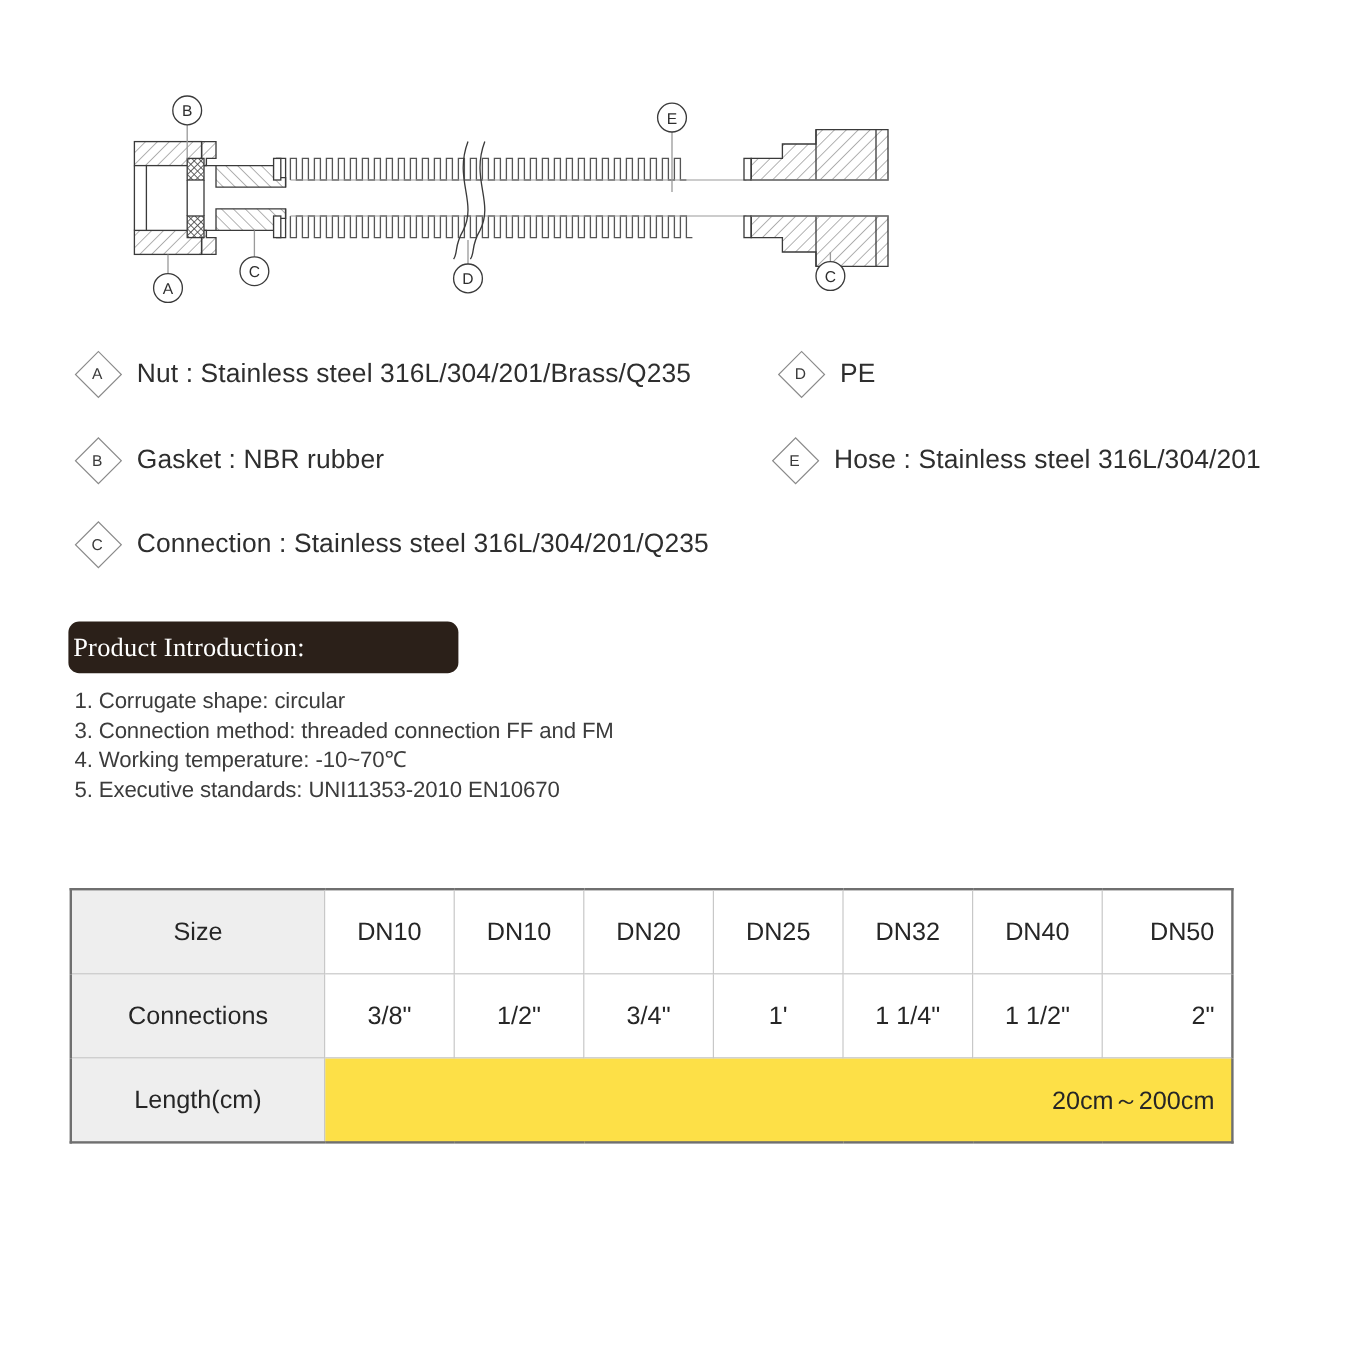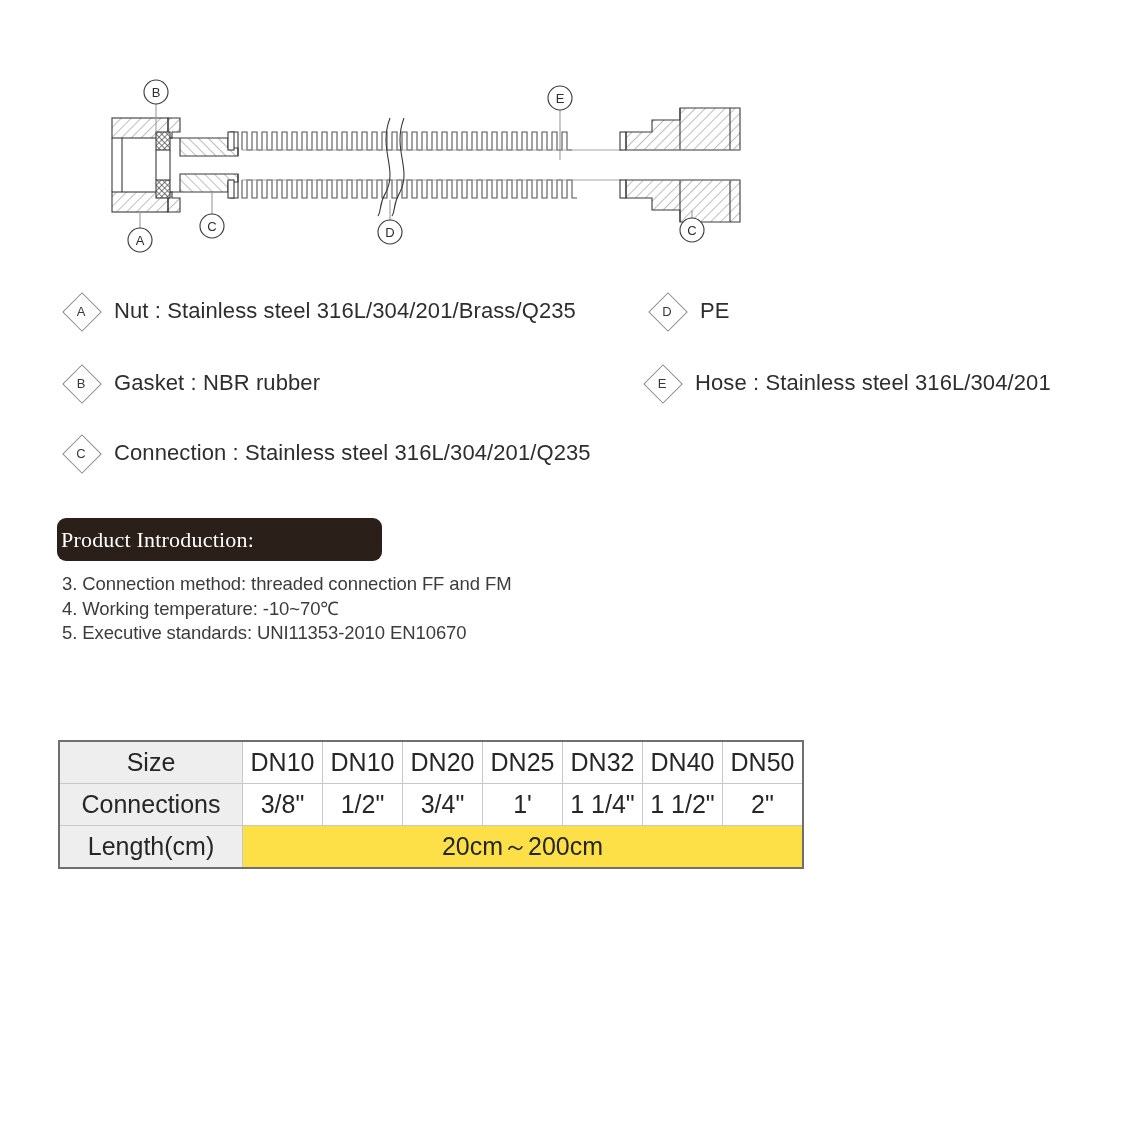--- a/index.html
+++ b/index.html
@@ -120,34 +120,34 @@
     position: absolute;
     left: 58px;
     top: 740px;
     border-collapse: collapse;
     table-layout: fixed;
   }
   #spec-table td {
     border: 1px solid #c8c8c8;
     text-align: center;
     vertical-align: middle;
-    font-size: 25px;
+    font-size: 21px;
     color: #262626;
     height: 41px;
-    padding: 0;
+    padding: 14px;
   }
   #spec-table tr:first-child td { border-top: 2px solid #6f6f6f; }
   #spec-table tr:last-child td  { border-bottom: 2px solid #6f6f6f; }
   #spec-table td.rowhead {
     width: 182px;
     background: #eeeeee;
     border-left: 2px solid #6f6f6f;
   }
   #spec-table td.datacell { width: 79px; background: #ffffff; }
-  #spec-table td.last     { border-right: 2px solid #6f6f6f; }
+  #spec-table td.last     { border-right: 2px solid #6f6f6f; text-align: right; }
   #spec-table td.merged   { background: #fde047; }
 </style>
 </head>
 <body>
 
 <div id="drawing">
   <svg width="780" height="210" viewBox="0 0 780 210" xmlns="http://www.w3.org/2000/svg">
     <defs>
       <pattern id="hatch" width="7" height="7" patternTransform="rotate(45)" patternUnits="userSpaceOnUse">
         <line x1="0" y1="0" x2="0" y2="7" stroke="#7e7e7e" stroke-width="1"></line>
@@ -320,20 +320,21 @@
     </span>
     <span class="legend-text">Hose : Stainless steel 316L/304/201</span>
   </div>
 </div>
 
 <div id="intro-banner">
   <span class="banner-text">Product Introduction:</span>
 </div>
 
 <div id="intro-list">
+  <div class="iline">1. Corrugate shape: circular</div>
   <div class="iline">3. Connection method: threaded connection FF and FM</div>
   <div class="iline">4. Working temperature:  -10~70℃</div>
   <div class="iline">5. Executive standards: UNI11353-2010 EN10670</div>
 </div>
 
 <table id="spec-table">
   <tbody>
     <tr>
       <td class="rowhead">Size</td>
       <td class="datacell">DN10</td>

